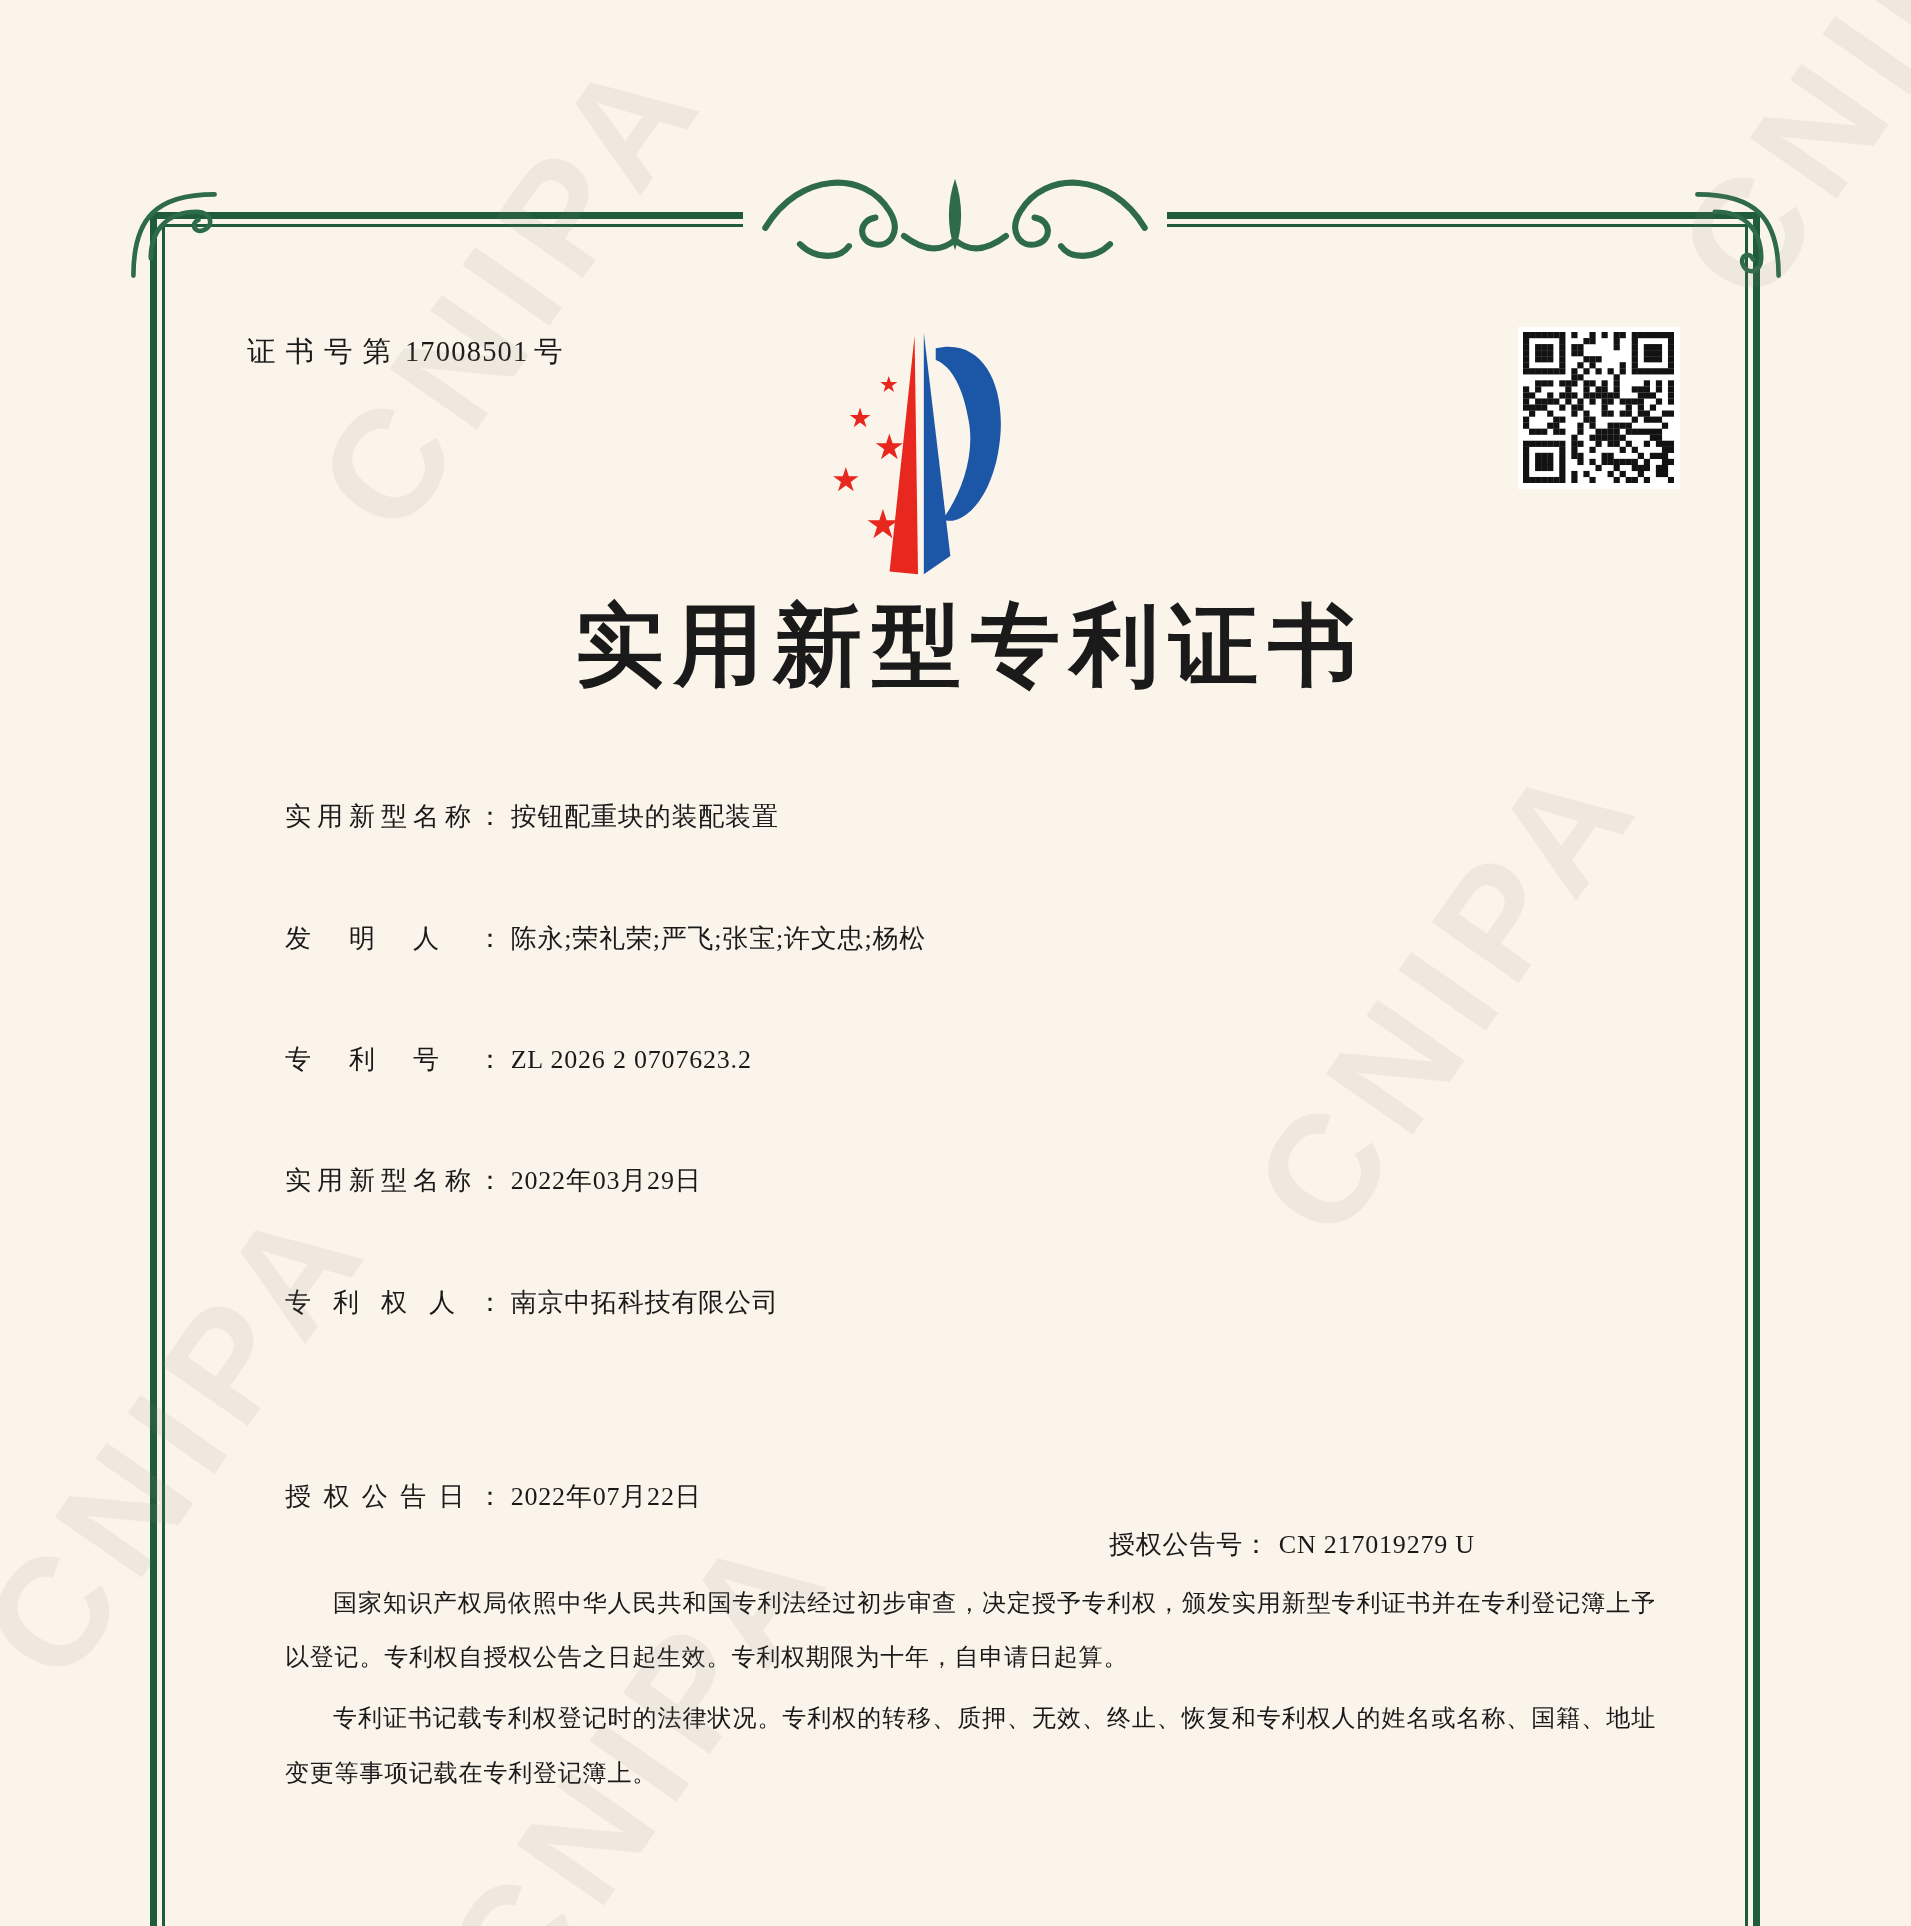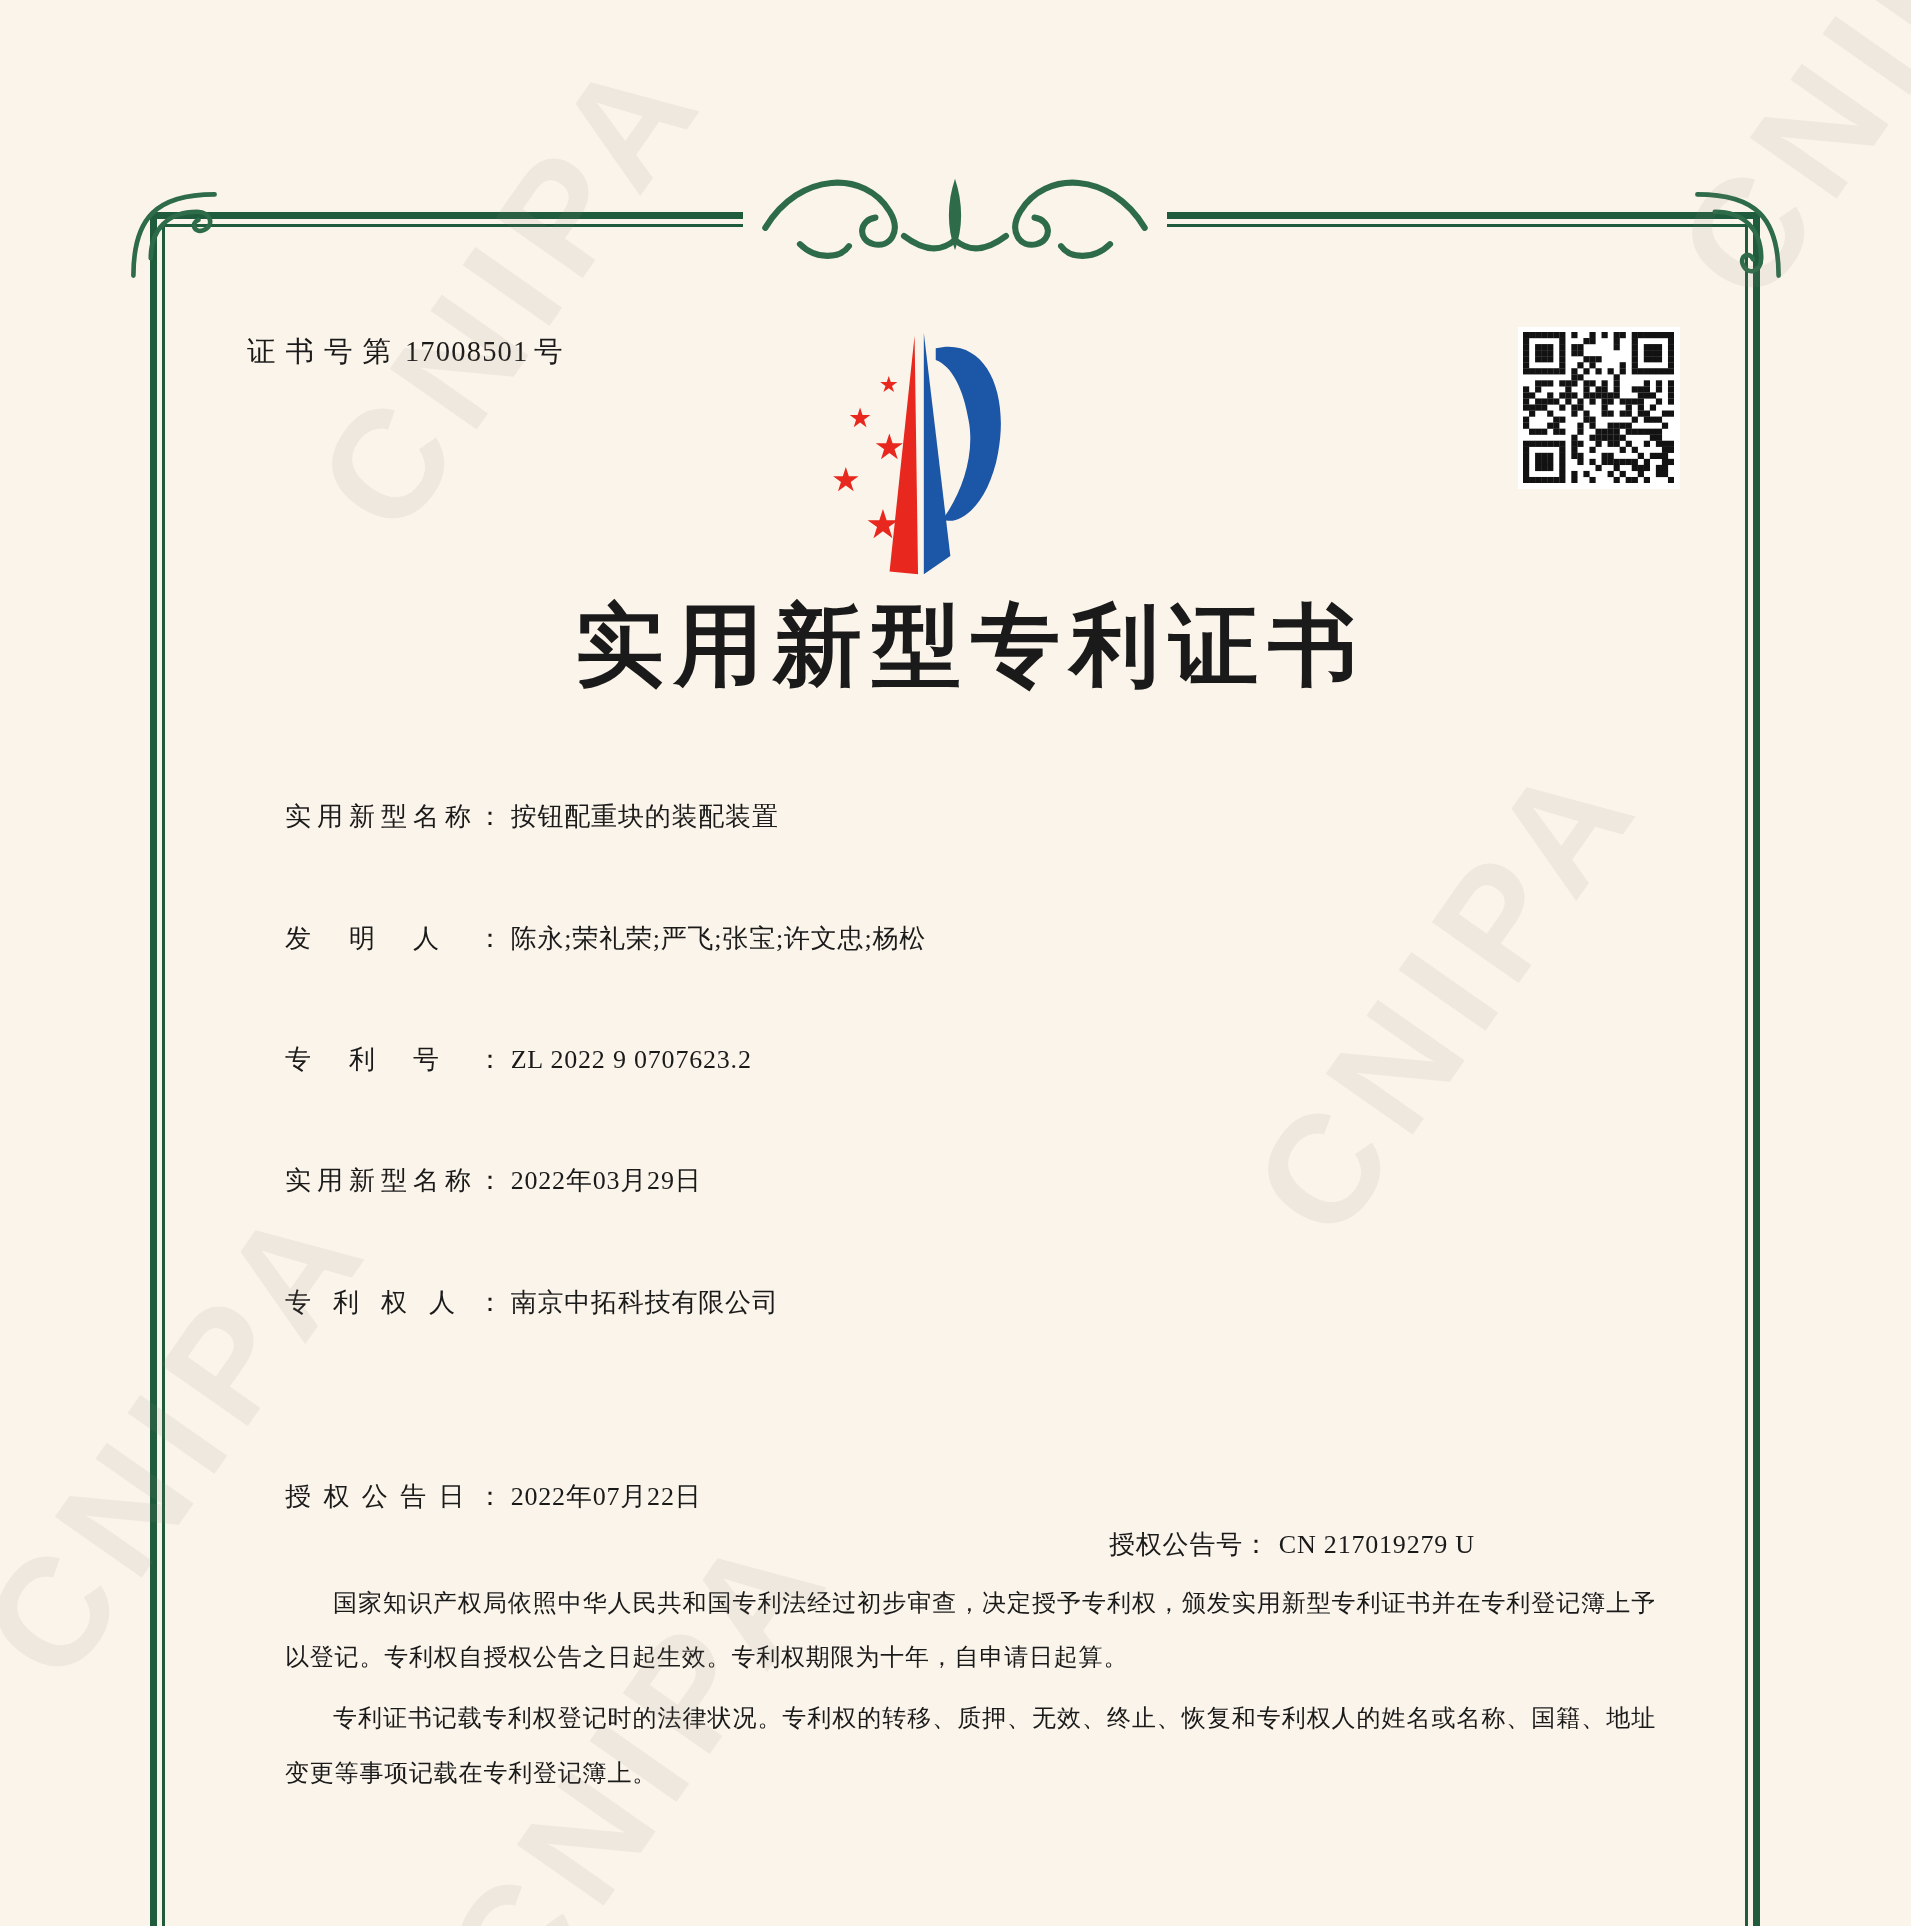--- a/index.html
+++ b/index.html
@@ -403,21 +403,21 @@
 
   <div class="title">实用新型专利证书</div>
 
   <div class="field" style="top:799px;">
     <span class="lbl">实用新型名称：</span><span class="val">按钮配重块的装配装置</span>
   </div>
   <div class="field" style="top:921px;">
     <span class="lbl">发明人：</span><span class="val">陈永;荣礼荣;严飞;张宝;许文忠;杨松</span>
   </div>
   <div class="field" style="top:1042px;">
-    <span class="lbl">专利号：</span><span class="val">ZL 2022 9 0707623.2</span>
+    <span class="lbl">专利号：</span><span class="val">ZL 2026 2 0707623.2</span>
   </div>
   <div class="field" style="top:1163px;">
     <span class="lbl">实用新型名称：</span><span class="val">2022年03月29日</span>
   </div>
   <div class="field" style="top:1285px;">
     <span class="lbl">专利权人：</span><span class="val">南京中拓科技有限公司</span>
   </div>
   <div class="field" style="top:1479px;">
     <span class="lbl">授权公告日：</span><span class="val">2022年07月22日</span>
   </div>

